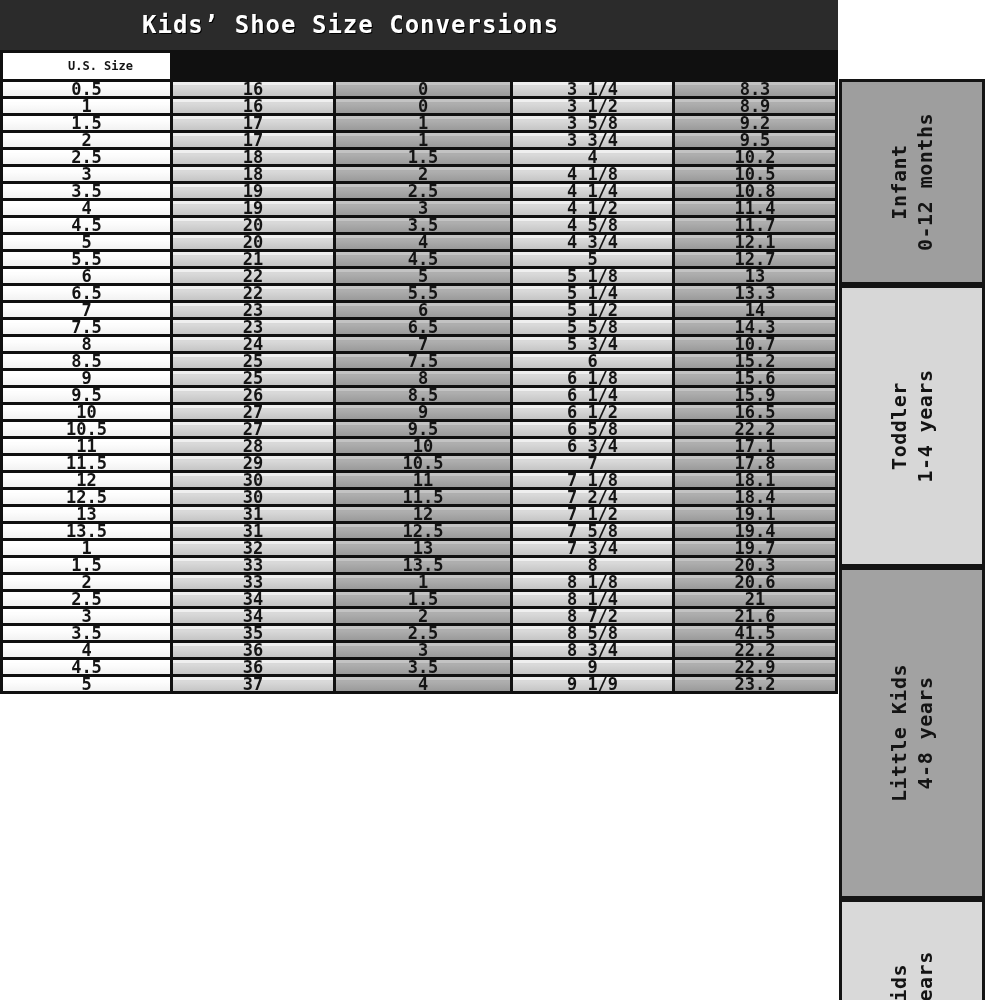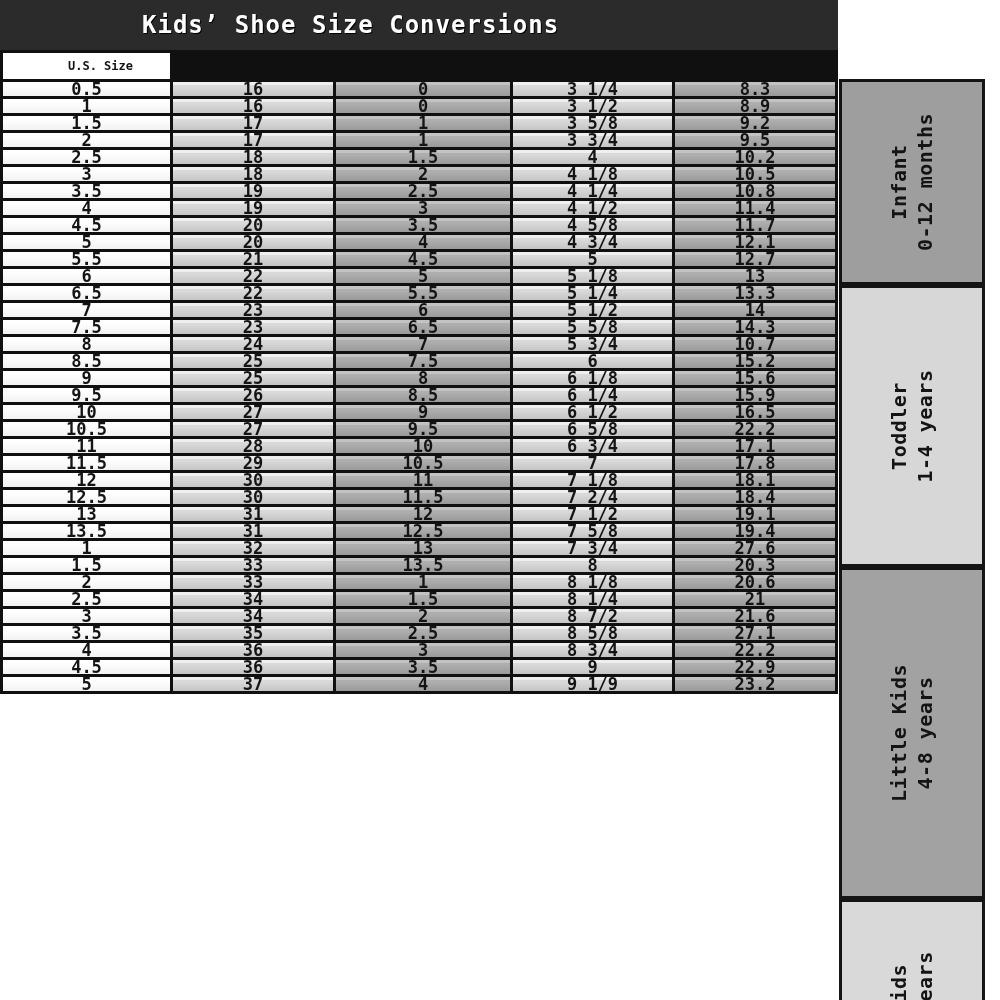--- a/index.html
+++ b/index.html
@@ -226,21 +226,21 @@
           <div class="cell c-us">13.5</div>
           <div class="cell c-lt">31</div>
           <div class="cell c-dk">12.5</div>
           <div class="cell c-lt">7 5/8</div>
           <div class="cell c-dk">19.4</div>
         </div><div class="row">
           <div class="cell c-us">1</div>
           <div class="cell c-lt">32</div>
           <div class="cell c-dk">13</div>
           <div class="cell c-lt">7 3/4</div>
-          <div class="cell c-dk">27.6</div>
+          <div class="cell c-dk">19.7</div>
         </div><div class="row">
           <div class="cell c-us">1.5</div>
           <div class="cell c-lt">33</div>
           <div class="cell c-dk">13.5</div>
           <div class="cell c-lt">8</div>
           <div class="cell c-dk">20.3</div>
         </div><div class="row">
           <div class="cell c-us">2</div>
           <div class="cell c-lt">33</div>
           <div class="cell c-dk">1</div>
@@ -256,21 +256,21 @@
           <div class="cell c-us">3</div>
           <div class="cell c-lt">34</div>
           <div class="cell c-dk">2</div>
           <div class="cell c-lt">8 7/2</div>
           <div class="cell c-dk">21.6</div>
         </div><div class="row">
           <div class="cell c-us">3.5</div>
           <div class="cell c-lt">35</div>
           <div class="cell c-dk">2.5</div>
           <div class="cell c-lt">8 5/8</div>
-          <div class="cell c-dk">27.1</div>
+          <div class="cell c-dk">41.5</div>
         </div><div class="row">
           <div class="cell c-us">4</div>
           <div class="cell c-lt">36</div>
           <div class="cell c-dk">3</div>
           <div class="cell c-lt">8 3/4</div>
           <div class="cell c-dk">22.2</div>
         </div><div class="row">
           <div class="cell c-us">4.5</div>
           <div class="cell c-lt">36</div>
           <div class="cell c-dk">3.5</div>

